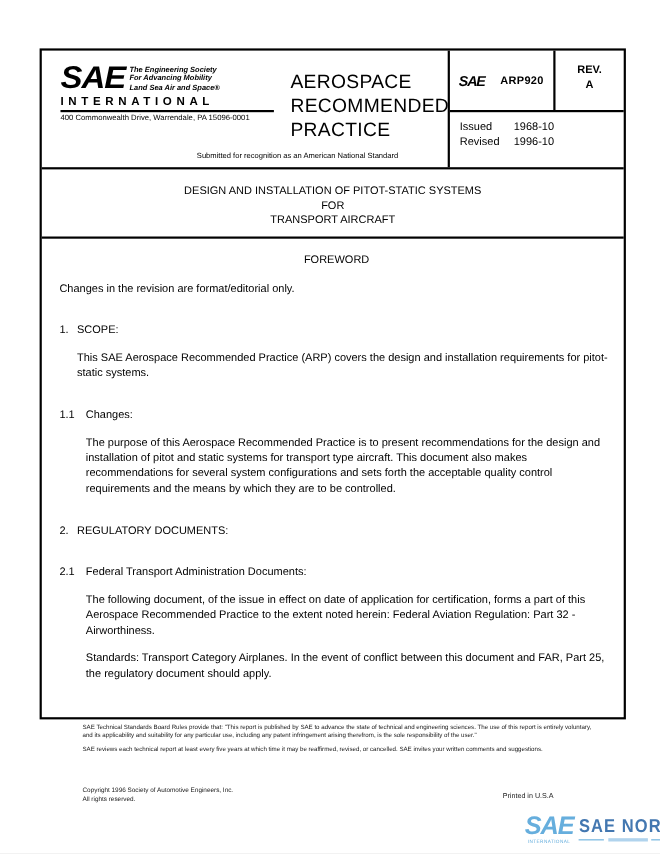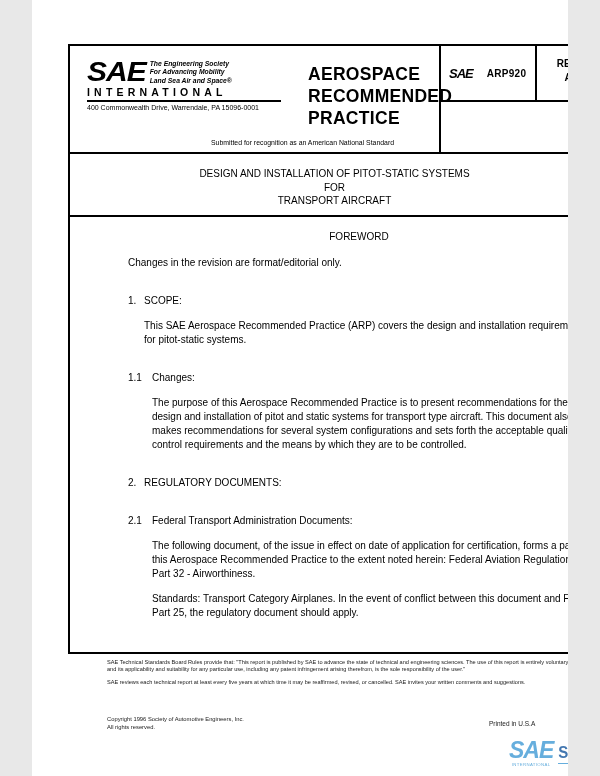--- a/index.html
+++ b/index.html
@@ -1,52 +1,52 @@
 <!DOCTYPE html>
 <html><head>
 <meta charset="utf-8">
 <style>
   * { margin:0; padding:0; box-sizing:border-box; }
   html,body { background:#e8e8e8; }
   .page {
-    position:relative; width:536px; height:776px; background:#ffffff;
+    position:relative; width:600px; height:776px; background:#ffffff;
     font-family:"Liberation Sans", sans-serif; color:#000; overflow:hidden;
     margin:0 auto;
   }
   
   .frame {
     position:absolute; left:36px; top:44px; width:533px; height:610px;
     border:2px solid #000; display:flex; flex-direction:column; background:#fff;
   }
   
   .header-row { height:108px; border-bottom:2px solid #000; display:flex; flex-shrink:0; }
   .header-left { flex:1; position:relative; }
   .logo-block { position:absolute; left:17px; top:11px; width:194px; }
   .logo-top { display:flex; align-items:flex-start; }
   .sae-big {
     font-size:30px; font-weight:900; font-style:italic; letter-spacing:-1px;
     line-height:28px; transform:scaleY(0.95);
   }
   .tagline { font-size:6.8px; font-weight:bold; font-style:italic; line-height:8.4px; padding-top:3px; padding-left:4px; white-space:nowrap; }
   .intl { font-size:10.5px; font-weight:bold; letter-spacing:4.2px; margin-top:1px; white-space:nowrap; }
   .addr { border-top:2px solid #000; margin-top:2px; padding-top:2px; font-size:7px; white-space:nowrap; }
-  .doc-type { position:absolute; left:238px; top:17px; font-size:17.5px; font-weight:bold; line-height:22px; letter-spacing:0.3px; }
+  .doc-type { position:absolute; left:226px; top:17px; font-size:17.5px; font-weight:normal; line-height:22px; letter-spacing:0.3px; }
   .submitted { position:absolute; left:0; right:0; bottom:6px; text-align:center; padding-left:96px; font-size:6.9px; white-space:nowrap; }
   .header-right { width:160px; border-left:2px solid #000; display:flex; flex-direction:column; flex-shrink:0; }
   .hr-top { height:56px; border-bottom:2px solid #000; display:flex; flex-shrink:0; }
   .num-cell { flex:1; border-right:2px solid #000; display:flex; align-items:center; padding-left:8px; }
   .sae-small { font-size:13px; font-weight:900; font-style:italic; letter-spacing:-1px; }
   .doc-num { font-size:10px; font-weight:bold; margin-left:14px; letter-spacing:0.3px; }
   .rev-cell { width:62px; text-align:center; padding-top:11px; font-weight:bold; font-size:10px; line-height:14px; }
   .hr-bottom { padding:7px 0 0 9px; font-size:10px; line-height:14px; }
   .date-label { display:inline-block; width:49px; }
   
   .title-row { height:63px; border-bottom:2px solid #000; text-align:center; font-size:10px; line-height:13.5px; padding-top:13px; flex-shrink:0; }
   
-  .body { flex:1; padding:13px 9px 0 16px; font-size:10px; line-height:14px;margin-left:42px; }
+  .body { flex:1; padding:13px 9px 0 16px; font-size:10px; line-height:14px; }
   .foreword { text-align:center; }
   .changes { margin-top:12px; }
   .sec { display:flex; margin-top:24px; }
   .sec .num { flex-shrink:0; }
   .sec.l1 .num { width:16px; }
   .sec.l2 .num { width:24px; }
   .para { margin-top:11px; }
   .para.p1 { margin-left:16px; }
   .para.p2 { margin-left:24px; }
   
@@ -98,20 +98,28 @@
 
       <div class="header-right">
         <div class="hr-top">
           <div class="num-cell">
             <span class="sae-small">SAE</span>
             <span class="doc-num">ARP920</span>
           </div>
           <div class="rev-cell">
             <div>REV.</div>
             <div>A</div>
+          </div>
+        </div>
+        <div class="hr-bottom">
+          <div class="date-row">
+            <span class="date-label">Issued</span><span>1968-10</span>
+          </div>
+          <div class="date-row">
+            <span class="date-label">Revised</span><span>1996-10</span>
           </div>
         </div>
       </div>
     </div>
 
     <div class="title-row">
       <div>DESIGN AND INSTALLATION OF PITOT-STATIC SYSTEMS</div>
       <div>FOR</div>
       <div>TRANSPORT AIRCRAFT</div>
     </div>

